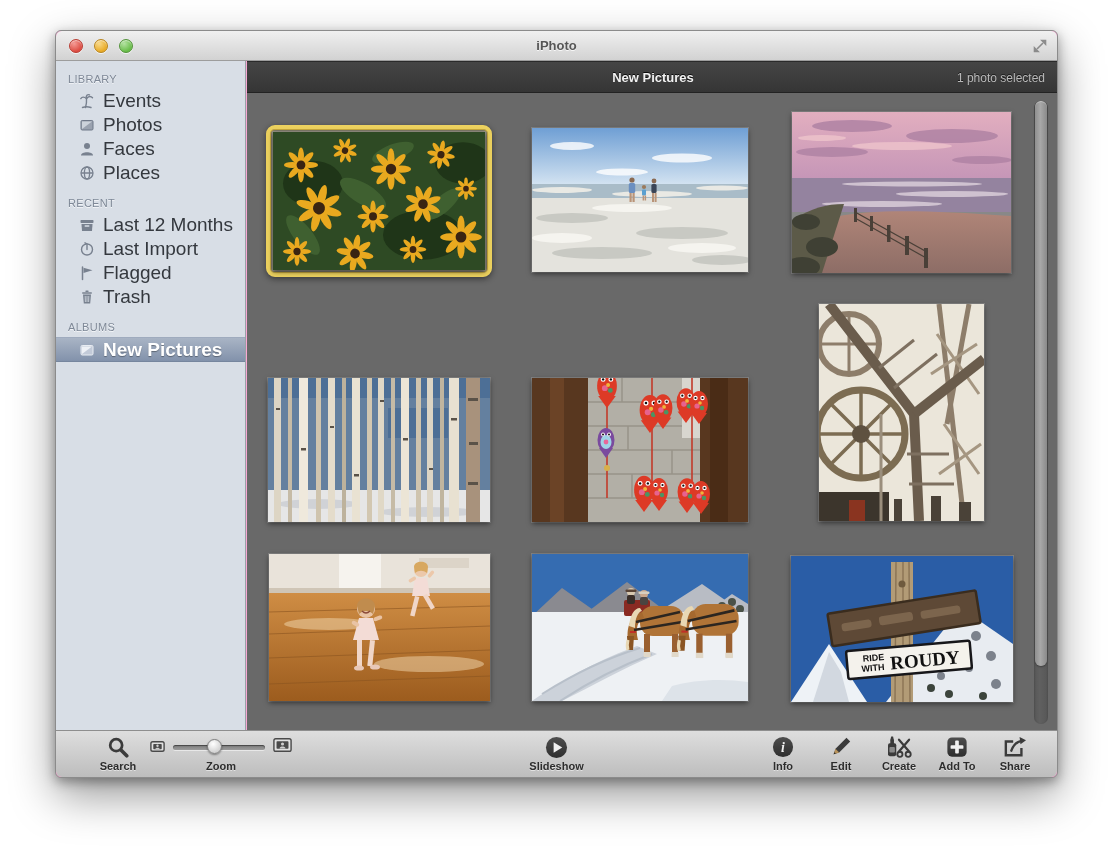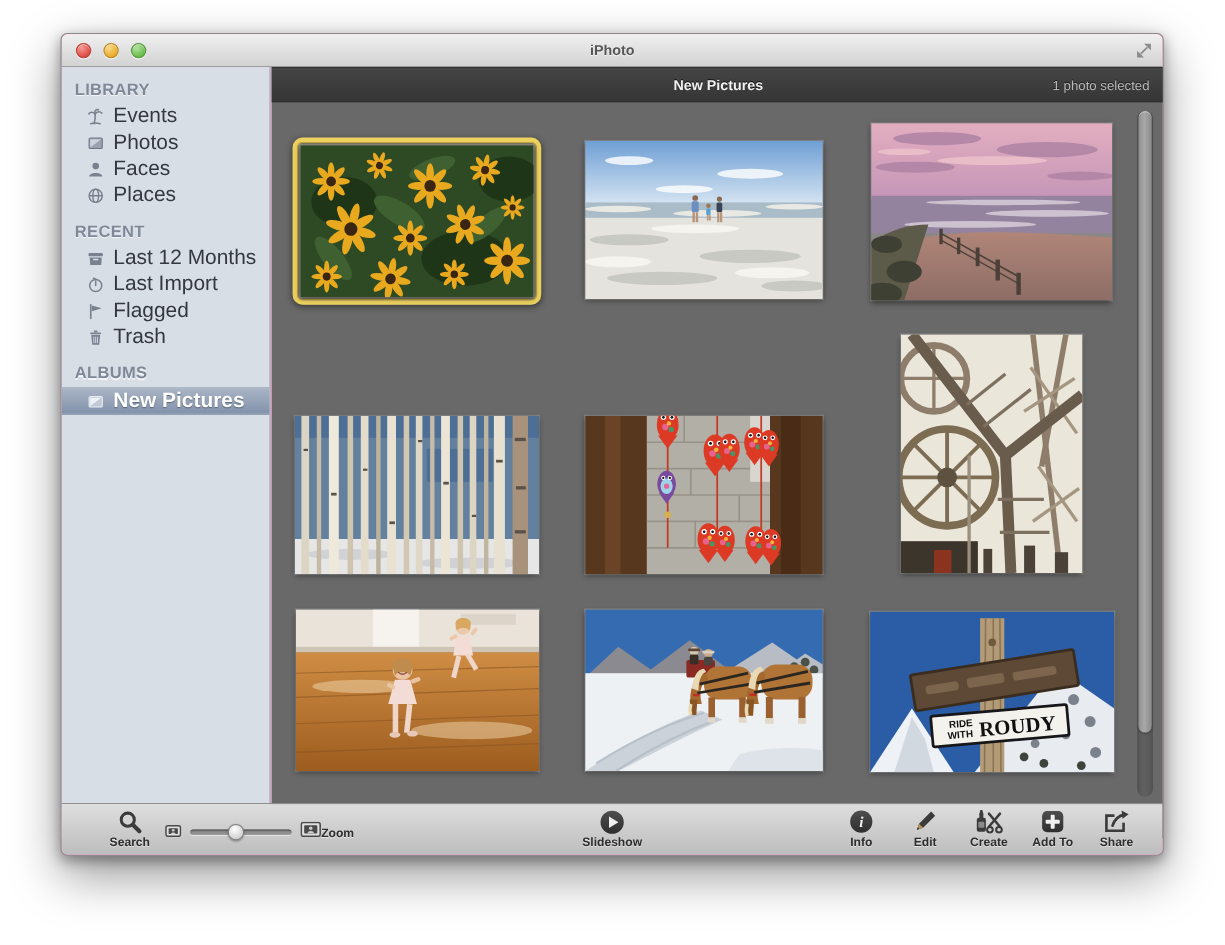--- a/index.html
+++ b/index.html
@@ -27,21 +27,21 @@
   .tl.min   { background:radial-gradient(circle at 35% 30%, #f8d98a, #e9ab27 70%); border:1px solid #b8841c; }
   .tl.max   { background:radial-gradient(circle at 35% 30%, #b4e2a2, #68bd48 70%); border:1px solid #53933a; }
   .win-title { position:absolute; left:0; right:0; top:7px; text-align:center; font-size:13px; font-weight:bold; color:#565656; text-shadow:0 1px 0 rgba(255,255,255,.8); }
   .fullscreen-btn { position:absolute; right:10px; top:8px; width:14px; height:14px; opacity:.75; }
 
   
   .sidebar {
     position:absolute; left:0; top:30px; width:190px; height:701px;
     background:#d8dee6; border-right:1px solid #9aa0a8;
   }
-  .section-header { padding:12px 0 4px 12px; font-size:15px; font-weight:bold; color:#7e8897; letter-spacing:.3px; text-shadow:0 1px 0 rgba(255,255,255,.7); }
+  .section-header { padding:12px 0 4px 12px; font-size:11px; font-weight:normal; color:#7e8897; letter-spacing:.3px; text-shadow:0 1px 0 rgba(255,255,255,.7); }
   .side-item { display:flex; align-items:center; gap:8px; height:24px; padding-left:22px; font-size:19px; color:#34383e; cursor:default; }
   .side-item .ic { width:17px; height:17px; flex:0 0 17px; display:flex; align-items:center; justify-content:center; }
   .side-item.selected {
     background:linear-gradient(#a9b4c5,#8292ab);
     border-top:1px solid #9fabbe; border-bottom:1px solid #76869e;
     color:#ffffff; font-weight:bold; text-shadow:0 1px 1px rgba(0,0,0,.35);
     height:25px;
   }
   .ic svg { display:block; }
 
@@ -96,21 +96,21 @@
   .tool { display:flex; flex-direction:column; align-items:center; justify-content:flex-start; padding-top:5px; cursor:default; }
   .tool-label { font-size:11px; font-weight:bold; color:#2d2d2d; text-shadow:0 1px 0 rgba(255,255,255,.55); margin-top:2px; }
   .tool .glyph { height:22px; display:flex; align-items:center; justify-content:center; }
 
   .tb-left { display:flex; align-items:stretch; padding-left:40px; gap:10px; }
   .tb-center { position:absolute; left:0; right:0; display:flex; justify-content:center; pointer-events:none; }
   .tb-center .tool { pointer-events:auto; }
   .tb-right { position:absolute; right:18px; display:flex; gap:10px; }
   .tb-right .tool { width:48px; }
 
-  .zoom-group { display:flex; flex-direction:row; align-items:center; padding-top:5px;text-align:right; }
+  .zoom-group { display:flex; flex-direction:column; align-items:center; padding-top:5px;text-align:right; }
   .zoom-row { display:flex; align-items:center; gap:8px; height:22px; }
   .slider-track { position:relative; width:92px; height:5px; border-radius:3px;
     background:linear-gradient(#7c7c7c,#9b9b9b); box-shadow:inset 0 1px 1px rgba(0,0,0,.45), 0 1px 0 rgba(255,255,255,.5); }
   .slider-thumb { position:absolute; top:-5.5px; width:15px; height:15px; border-radius:50%;
     background:radial-gradient(circle at 40% 30%, #ffffff, #cfcfcf 75%); border:1px solid #7f7f7f;
     box-shadow:0 1px 2px rgba(0,0,0,.4); }
 </style>
 </head>
 <body>
 

